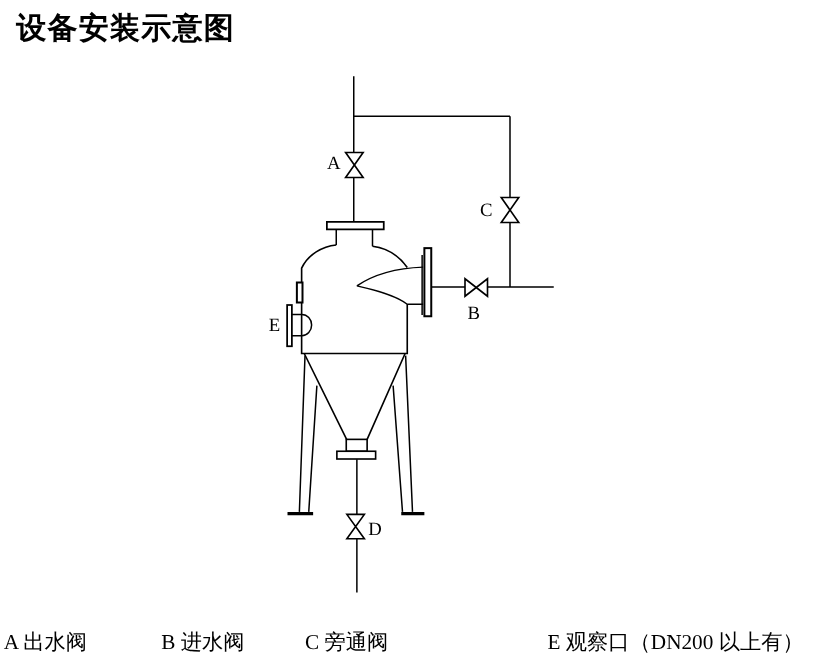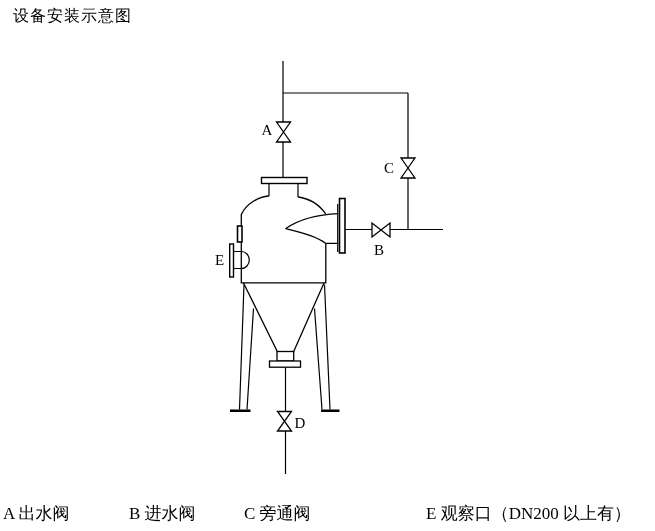--- a/index.html
+++ b/index.html
@@ -6,21 +6,21 @@
   body {
     width: 655px; height: 531px;
     background: #ffffff;
     font-family: "Liberation Serif", serif;
     position: relative;
     overflow: hidden;
   }
   .stage { position: absolute; left: 0; top: 0; width: 655px; height: 531px; }
   .title {
     position: absolute; left: 13px; top: 6px;
-    font-weight: normal; font-size: 16px; letter-spacing: 1px;
+    font-weight: bold; font-size: 24px; letter-spacing: 1px;
     color: #000;
     white-space: nowrap;
   }
   svg.diagram { position: absolute; left: 0; top: 0; }
   svg.diagram path, svg.diagram rect, svg.diagram line {
     vector-effect: none;
   }
   .valve-label {
     font-family: "Liberation Serif", serif;
     font-size: 15px;
@@ -81,16 +81,16 @@
       <text class="valve-label" x="374" y="255">B</text>
       <text class="valve-label" x="294.5" y="428">D</text>
       <text class="valve-label" x="215" y="265">E</text>
     </g>
   </svg>
 
   <div class="legend">
     <span class="legend-item" style="left:3px">A 出水阀</span>
     <span class="legend-item" style="left:129px">B 进水阀</span>
     <span class="legend-item" style="left:244px">C 旁通阀</span>
-    <span class="legend-item" style="left:426px">E 观察口（DN200 以上有）</span>
+    <span class="legend-item" style="left:438px">E 观察口（DN200 以上有）</span>
   </div>
 
 </div>
 
 </body></html>

